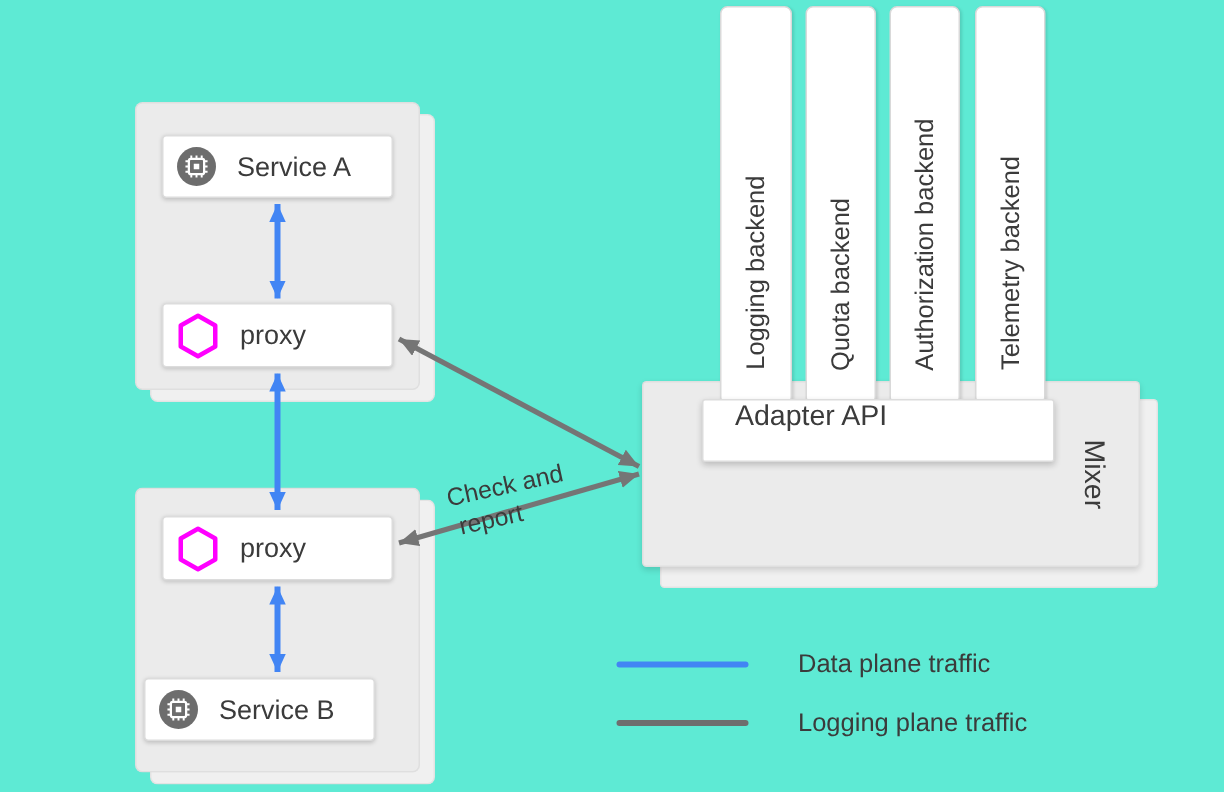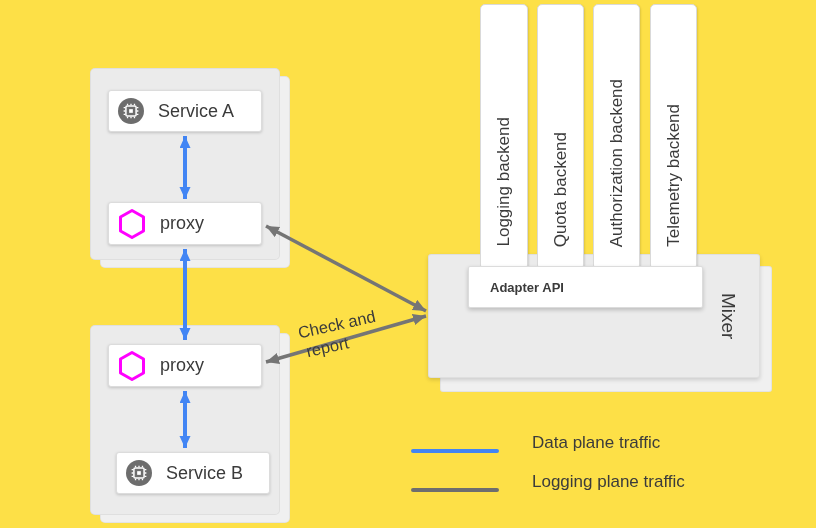--- a/index.html
+++ b/index.html
@@ -1,17 +1,17 @@
 <!DOCTYPE html>
 <html><head>
 <meta charset="utf-8">
 <style>
   html,body{margin:0;padding:0;background:#ffffff;}
   #canvas{
-    position:relative;width:816px;height:528px;background:#fde047;overflow:hidden;
+    position:relative;width:816px;height:528px;background:#5eead4;overflow:hidden;
     font-family:"Liberation Sans",sans-serif;color:#3b3b3b;
   }
   .card{position:absolute;background:#ebebeb;border:1px solid rgba(0,0,0,0.05);border-radius:5px;box-sizing:border-box;}
   .card-back{background:#f0f0f0;}
   .node{
     position:absolute;background:#ffffff;border:1px solid #dcdcdc;border-radius:3px;
     box-sizing:border-box;display:flex;align-items:center;gap:14px;padding-left:9px;
     box-shadow:0 1px 3px rgba(0,0,0,0.18);
   }
   .node-label{font-size:18px;white-space:nowrap;}
@@ -20,37 +20,36 @@
     border-radius:5px;box-sizing:border-box;box-shadow:1px 1px 2px rgba(0,0,0,0.12);
   }
   .bar-label{
     position:absolute;bottom:22px;left:50%;
     writing-mode:vertical-rl;transform:translateX(-50%) rotate(180deg);
     font-size:17px;white-space:nowrap;color:#3b3b3b;
   }
   .adapter{
     position:absolute;left:468px;top:266px;width:235px;height:42px;background:#ffffff;
     border:1px solid #dcdcdc;border-radius:2px;box-sizing:border-box;
-    display:flex;align-items:center;padding-left:21px;font-size:13px;
+    display:flex;align-items:flex-start;padding-left:21px;font-size:19px;
     box-shadow:0 2px 4px rgba(0,0,0,0.2);
-    font-weight:bold;
   }
   .mixer-label{
     position:absolute;left:706px;top:254px;height:124px;width:44px;
     writing-mode:vertical-rl;display:flex;align-items:center;justify-content:center;
     font-size:19px;color:#3b3b3b;
   }
   #arrow-layer{position:absolute;left:0;top:0;width:816px;height:528px;pointer-events:none;}
   .check-label{
     position:absolute;left:296px;top:323px;width:120px;
     transform:rotate(-12.5deg);transform-origin:0 0;
     font-size:16.5px;line-height:20px;white-space:nowrap;
   }
   .legend{position:absolute;left:411px;top:425px;}
-  .legend-row{position:absolute;left:0;display:flex;align-items:flex-end;}
+  .legend-row{position:absolute;left:0;display:flex;align-items:center;}
   .legend-row.r0{top:8px;}
   .legend-row.r1{top:47px;}
   .swatch{width:88px;height:4px;border-radius:2px;}
   .swatch-blue{background:#4285f4;}
   .swatch-gray{background:#6e6e6e;}
   .legend-label{margin-left:33px;font-size:17px;white-space:nowrap;}
 </style>
 </head>
 <body>
 
@@ -85,21 +84,21 @@
 
   <div class="node" style="left:108px;top:344px;width:154px;height:43px;">
     <span style="display:flex;">
       <svg width="28" height="32" viewBox="0 0 28 32">
         <polygon points="14,2.5 25.5,9 25.5,23 14,29.5 2.5,23 2.5,9" fill="none" stroke="#ff00ff" stroke-width="3" stroke-linejoin="round"></polygon>
       </svg>
     </span>
     <span class="node-label">proxy</span>
   </div>
 
-  <div class="node" style="left:116px;top:452px;width:154px;height:42px;">
+  <div class="node" style="left:96px;top:452px;width:154px;height:42px;">
     <span style="display:flex;">
       <svg width="26" height="26" viewBox="0 0 24 24">
         <circle cx="12" cy="12" r="12" fill="#6d6d6d"></circle>
         <rect x="7.3" y="7.3" width="9.4" height="9.4" rx="1.2" fill="none" stroke="#ffffff" stroke-width="1.4"></rect>
         <rect x="10.3" y="10.3" width="3.4" height="3.4" fill="#ffffff"></rect>
         <path d="M8.8 5.2v1.6 M12 5.2v1.6 M15.2 5.2v1.6 M8.8 17.2v1.6 M12 17.2v1.6 M15.2 17.2v1.6 M5.2 8.8h1.6 M5.2 12h1.6 M5.2 15.2h1.6 M17.2 8.8h1.6 M17.2 12h1.6 M17.2 15.2h1.6" stroke="#ffffff" stroke-width="1.2"></path>
       </svg>
     </span>
     <span class="node-label">Service B</span>
   </div>

